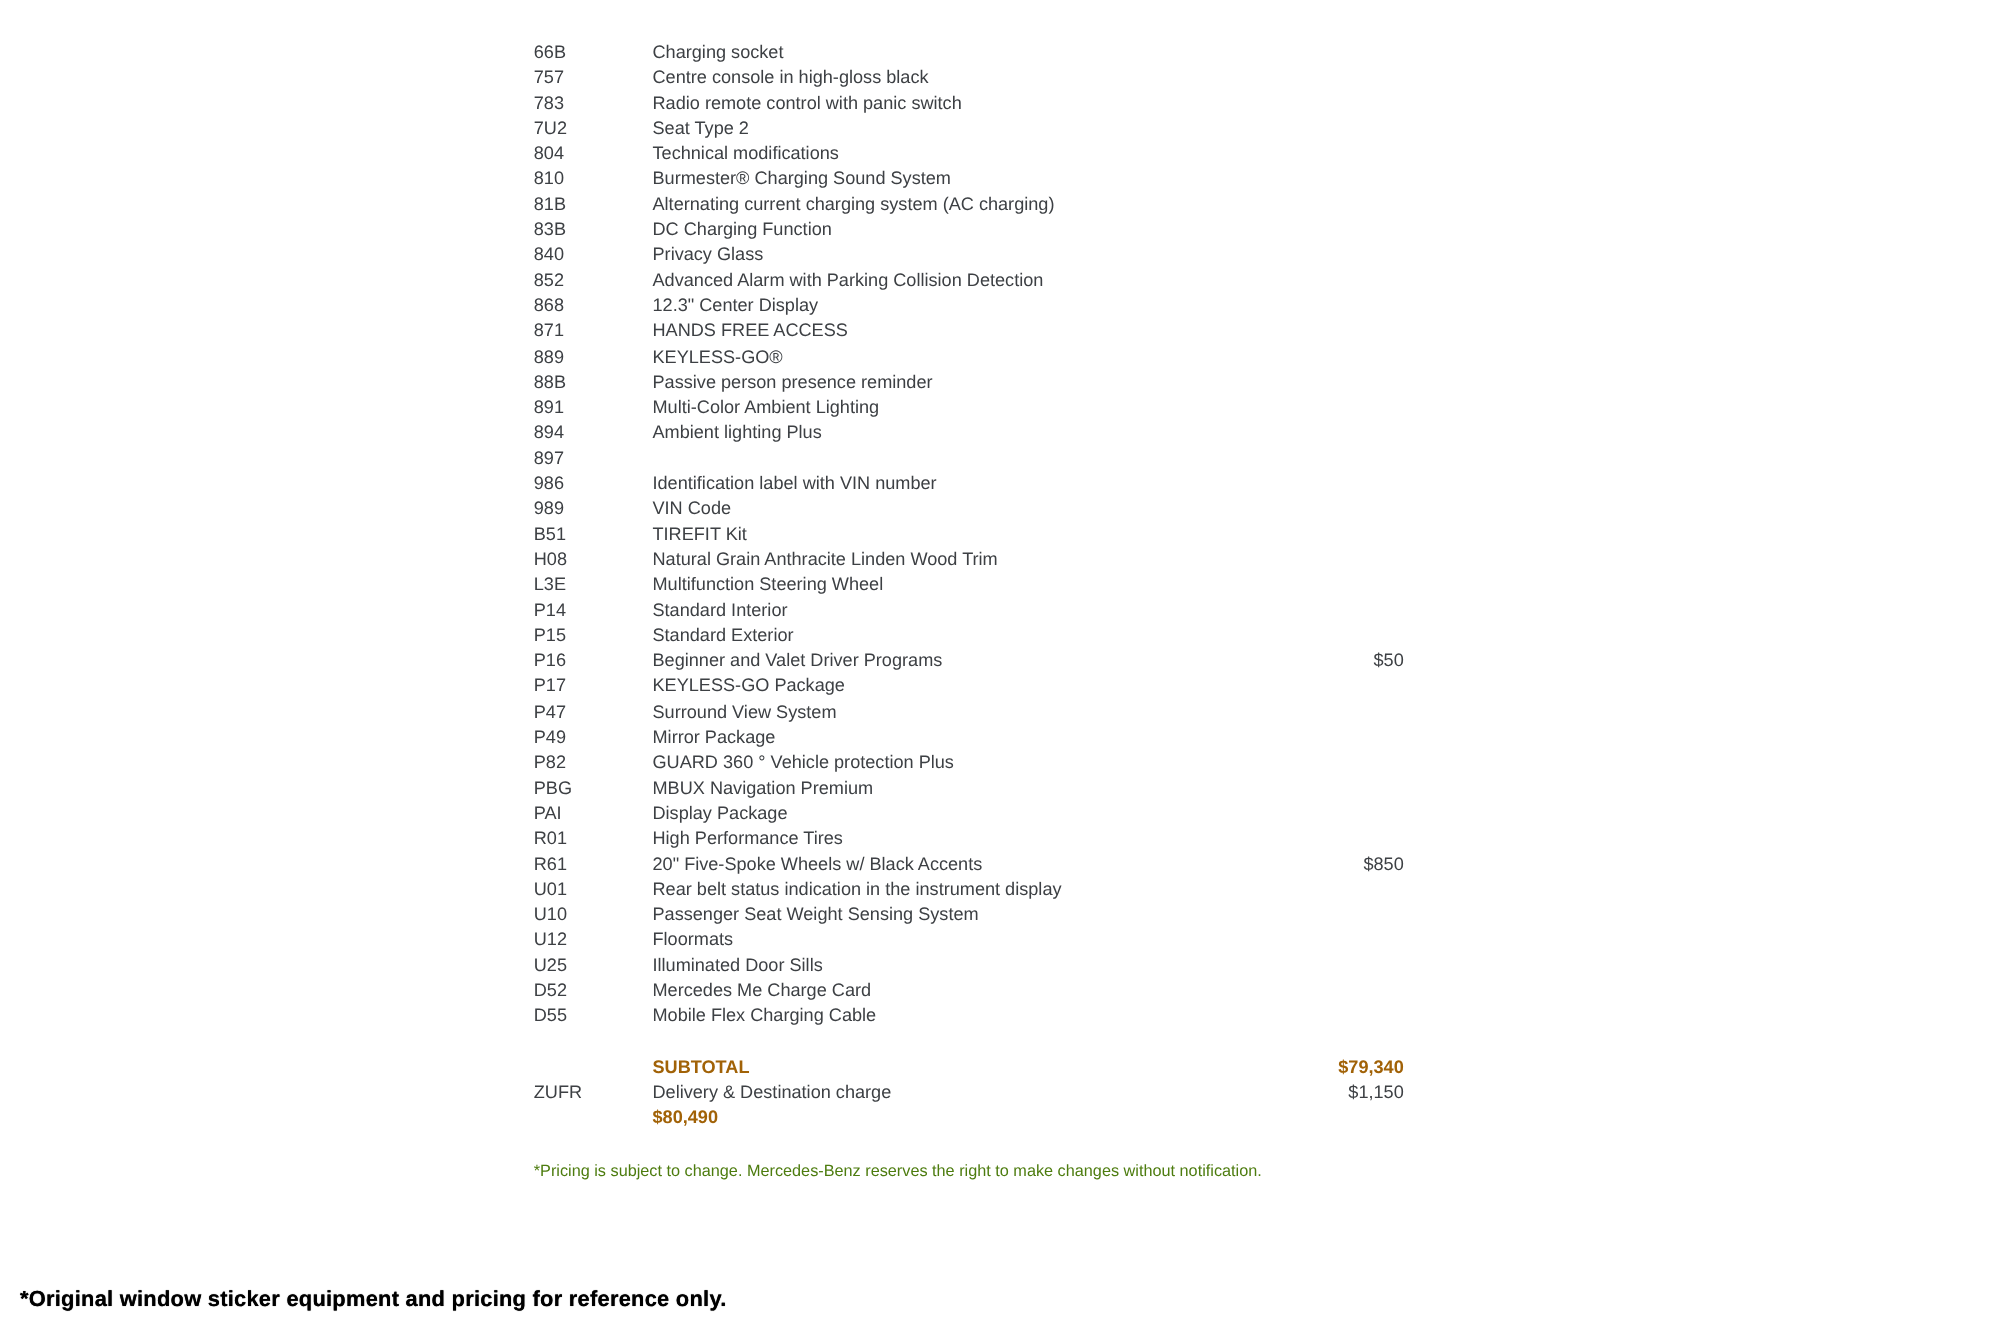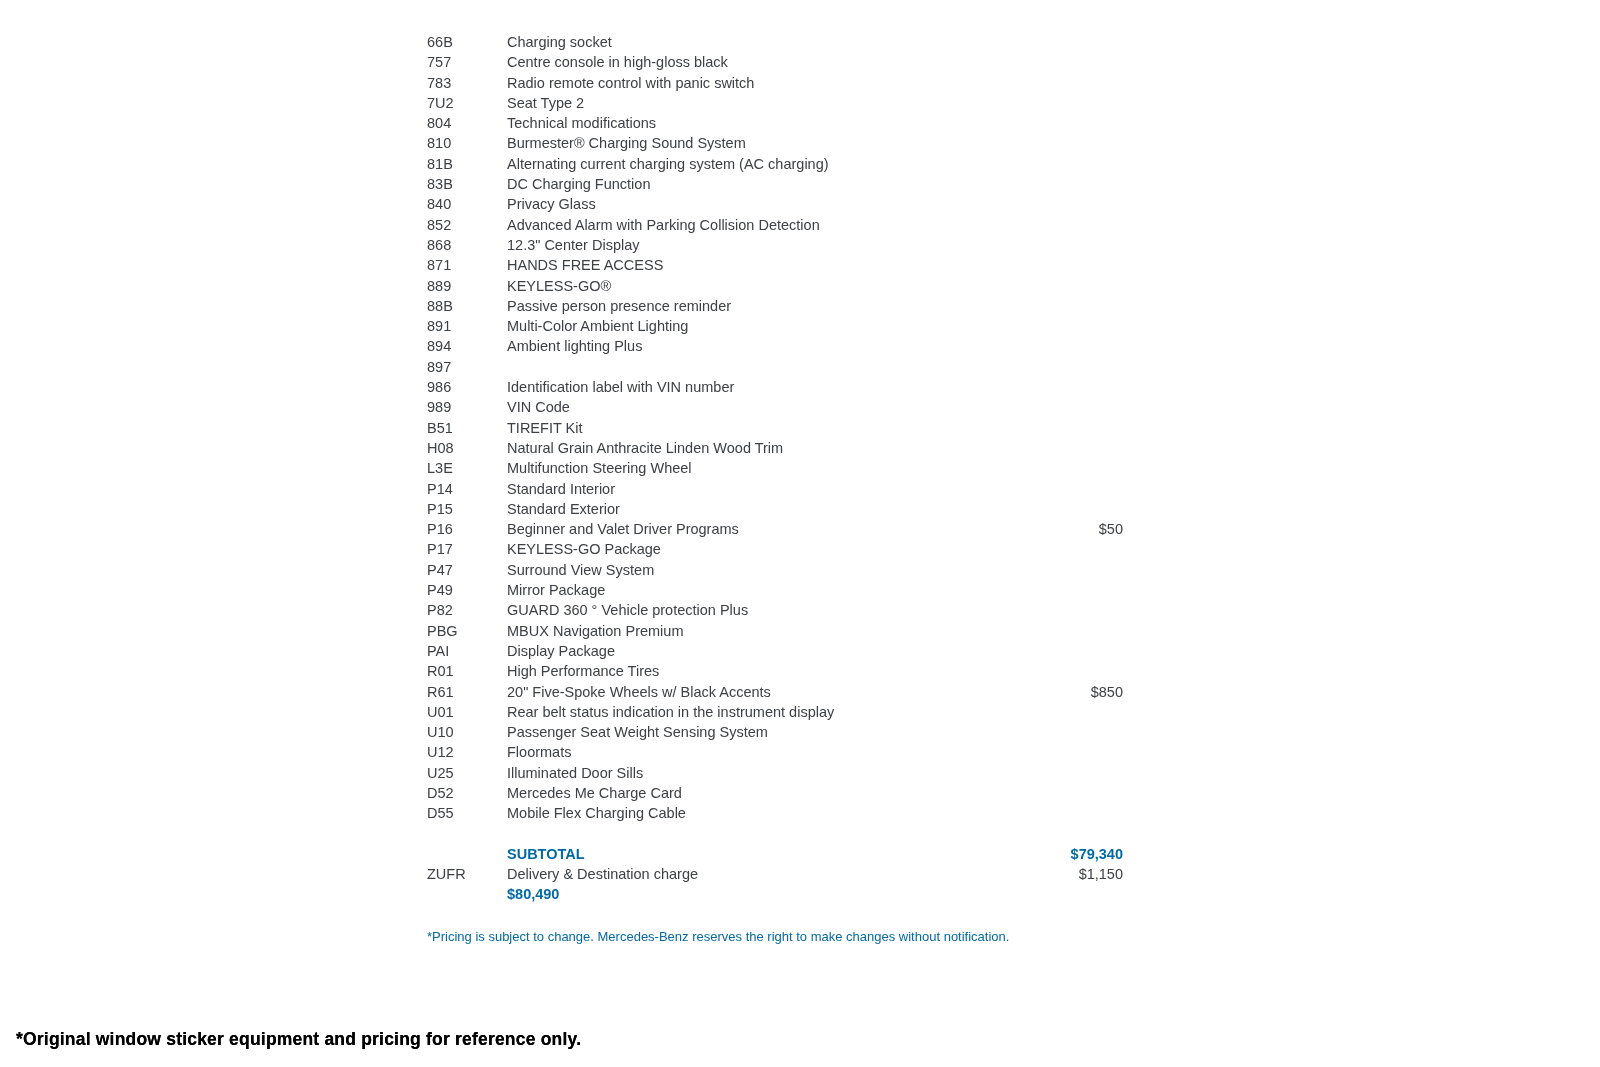--- a/index.html
+++ b/index.html
@@ -18,44 +18,45 @@
     width: 696px;
     color: #3d4044;
     font-size: 14.5px;
   }
   .row {
     display: flex;
     align-items: baseline;
     height: 20.3px;
     line-height: 20.3px;
     white-space: nowrap;
+    gap: 15px;
   }
   .row .code {
     flex: 0 0 80px;
   }
   .row .desc {
     flex: 1 1 auto;
     overflow: visible;
   }
   .row .price {
     flex: 0 0 auto;
     text-align: right;
   }
   .row.bold .desc,
   .row.bold .price {
     font-weight: 700;
-    color: #0369a1;
+    color: #a16207;
   }
   .spacer-row {
     height: 20.3px;
   }
   .disclaimer {
     margin-top: 24px;
     font-size: 13px;
-    color: #0369a1;
+    color: #4d7c0f;
     white-space: nowrap;
   }
   .footer-note {
     position: absolute;
     left: 16px;
     top: 1017px;
     font-size: 17.5px;
     font-weight: 700;
     color: #000000;
     letter-spacing: 0.2px;

